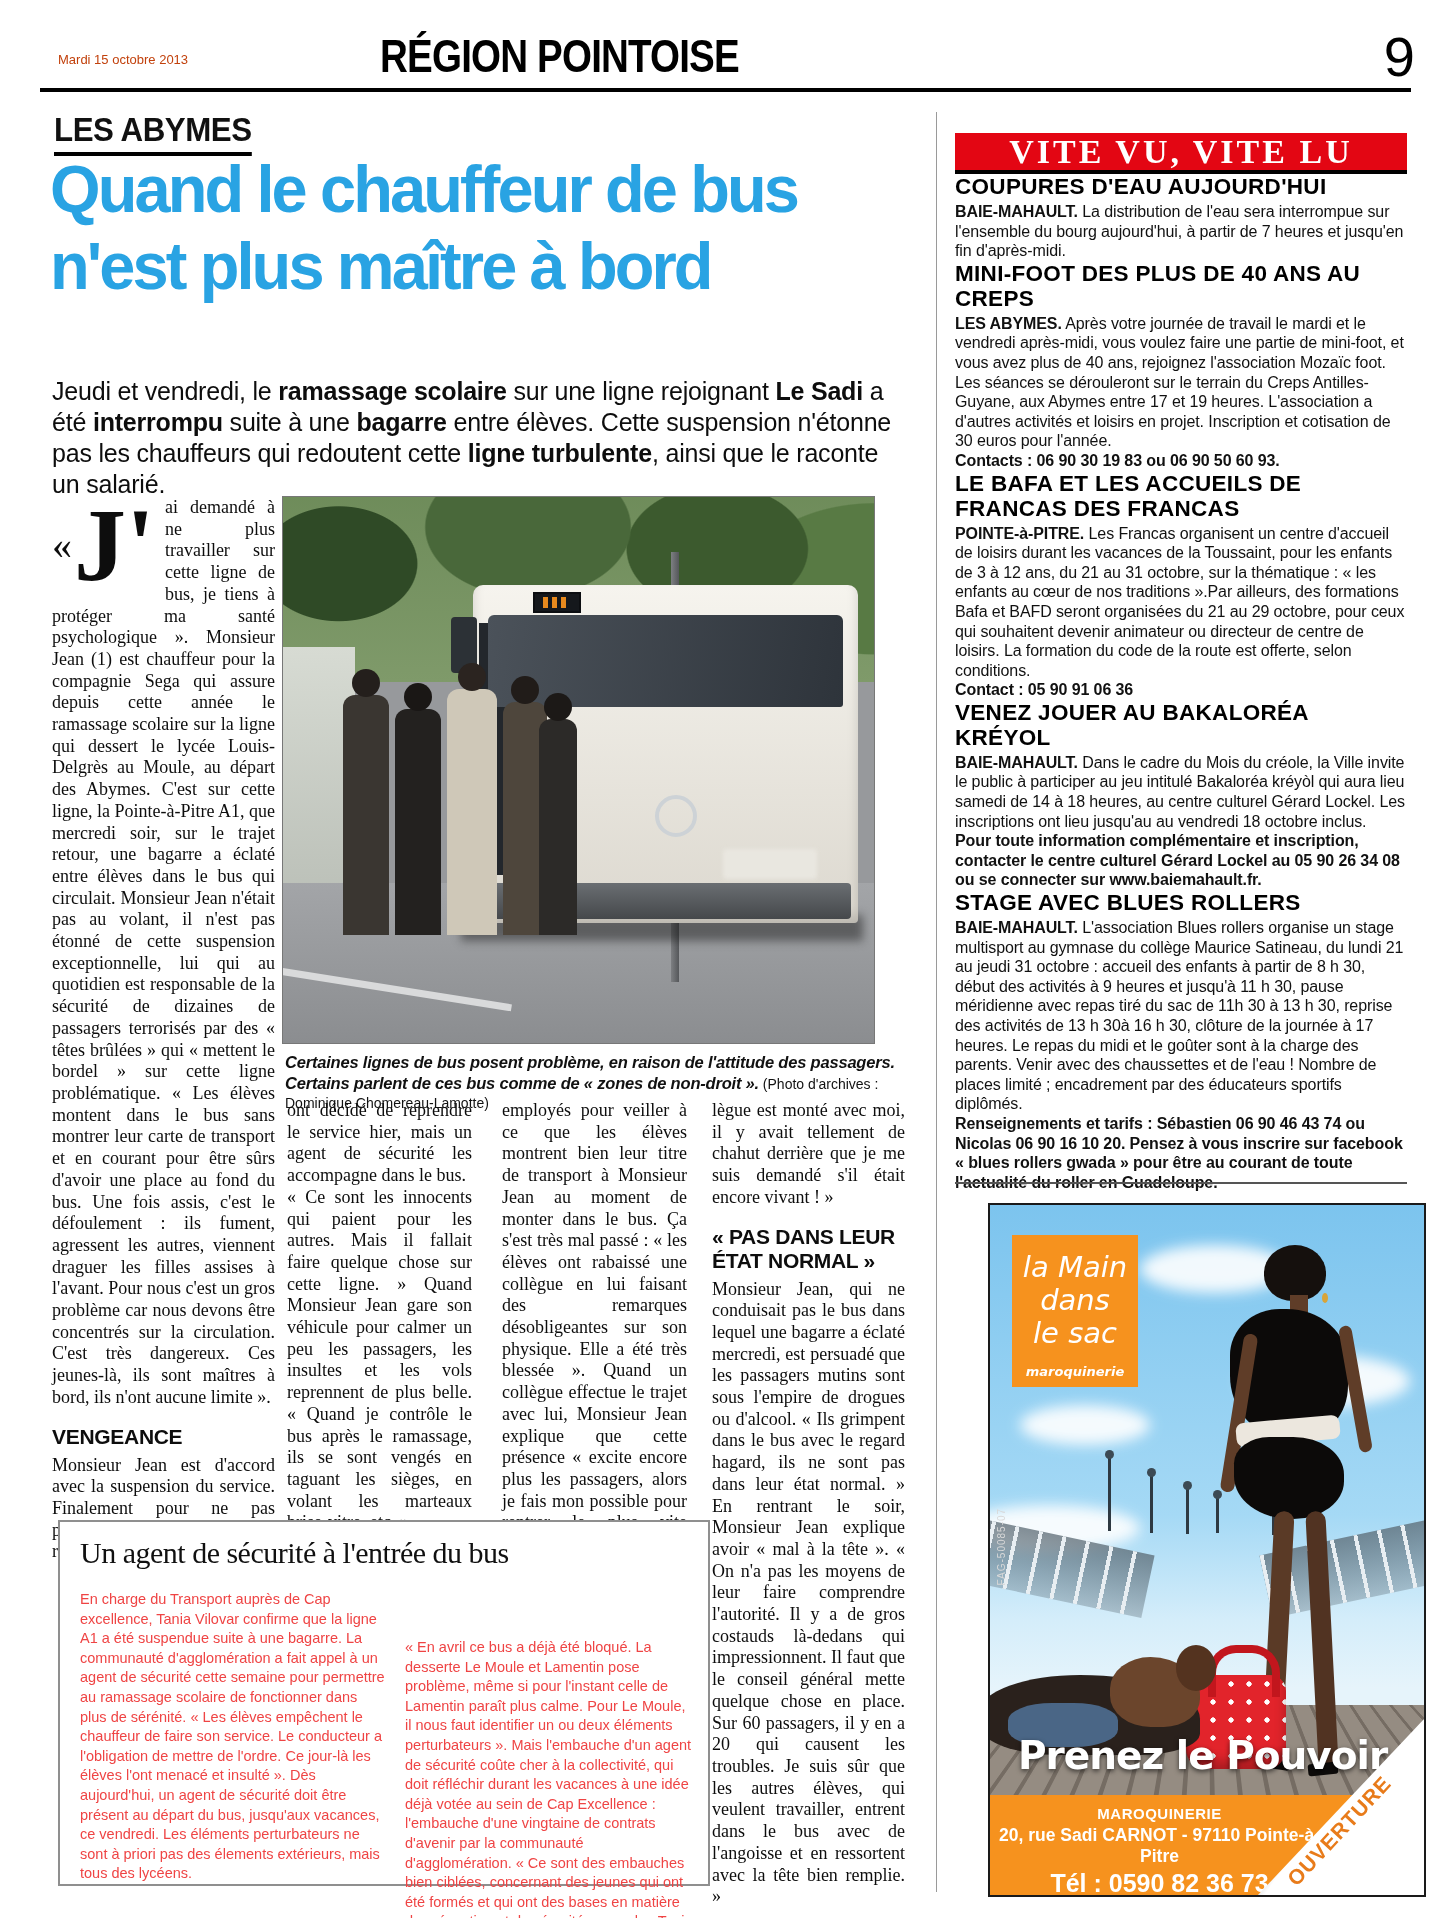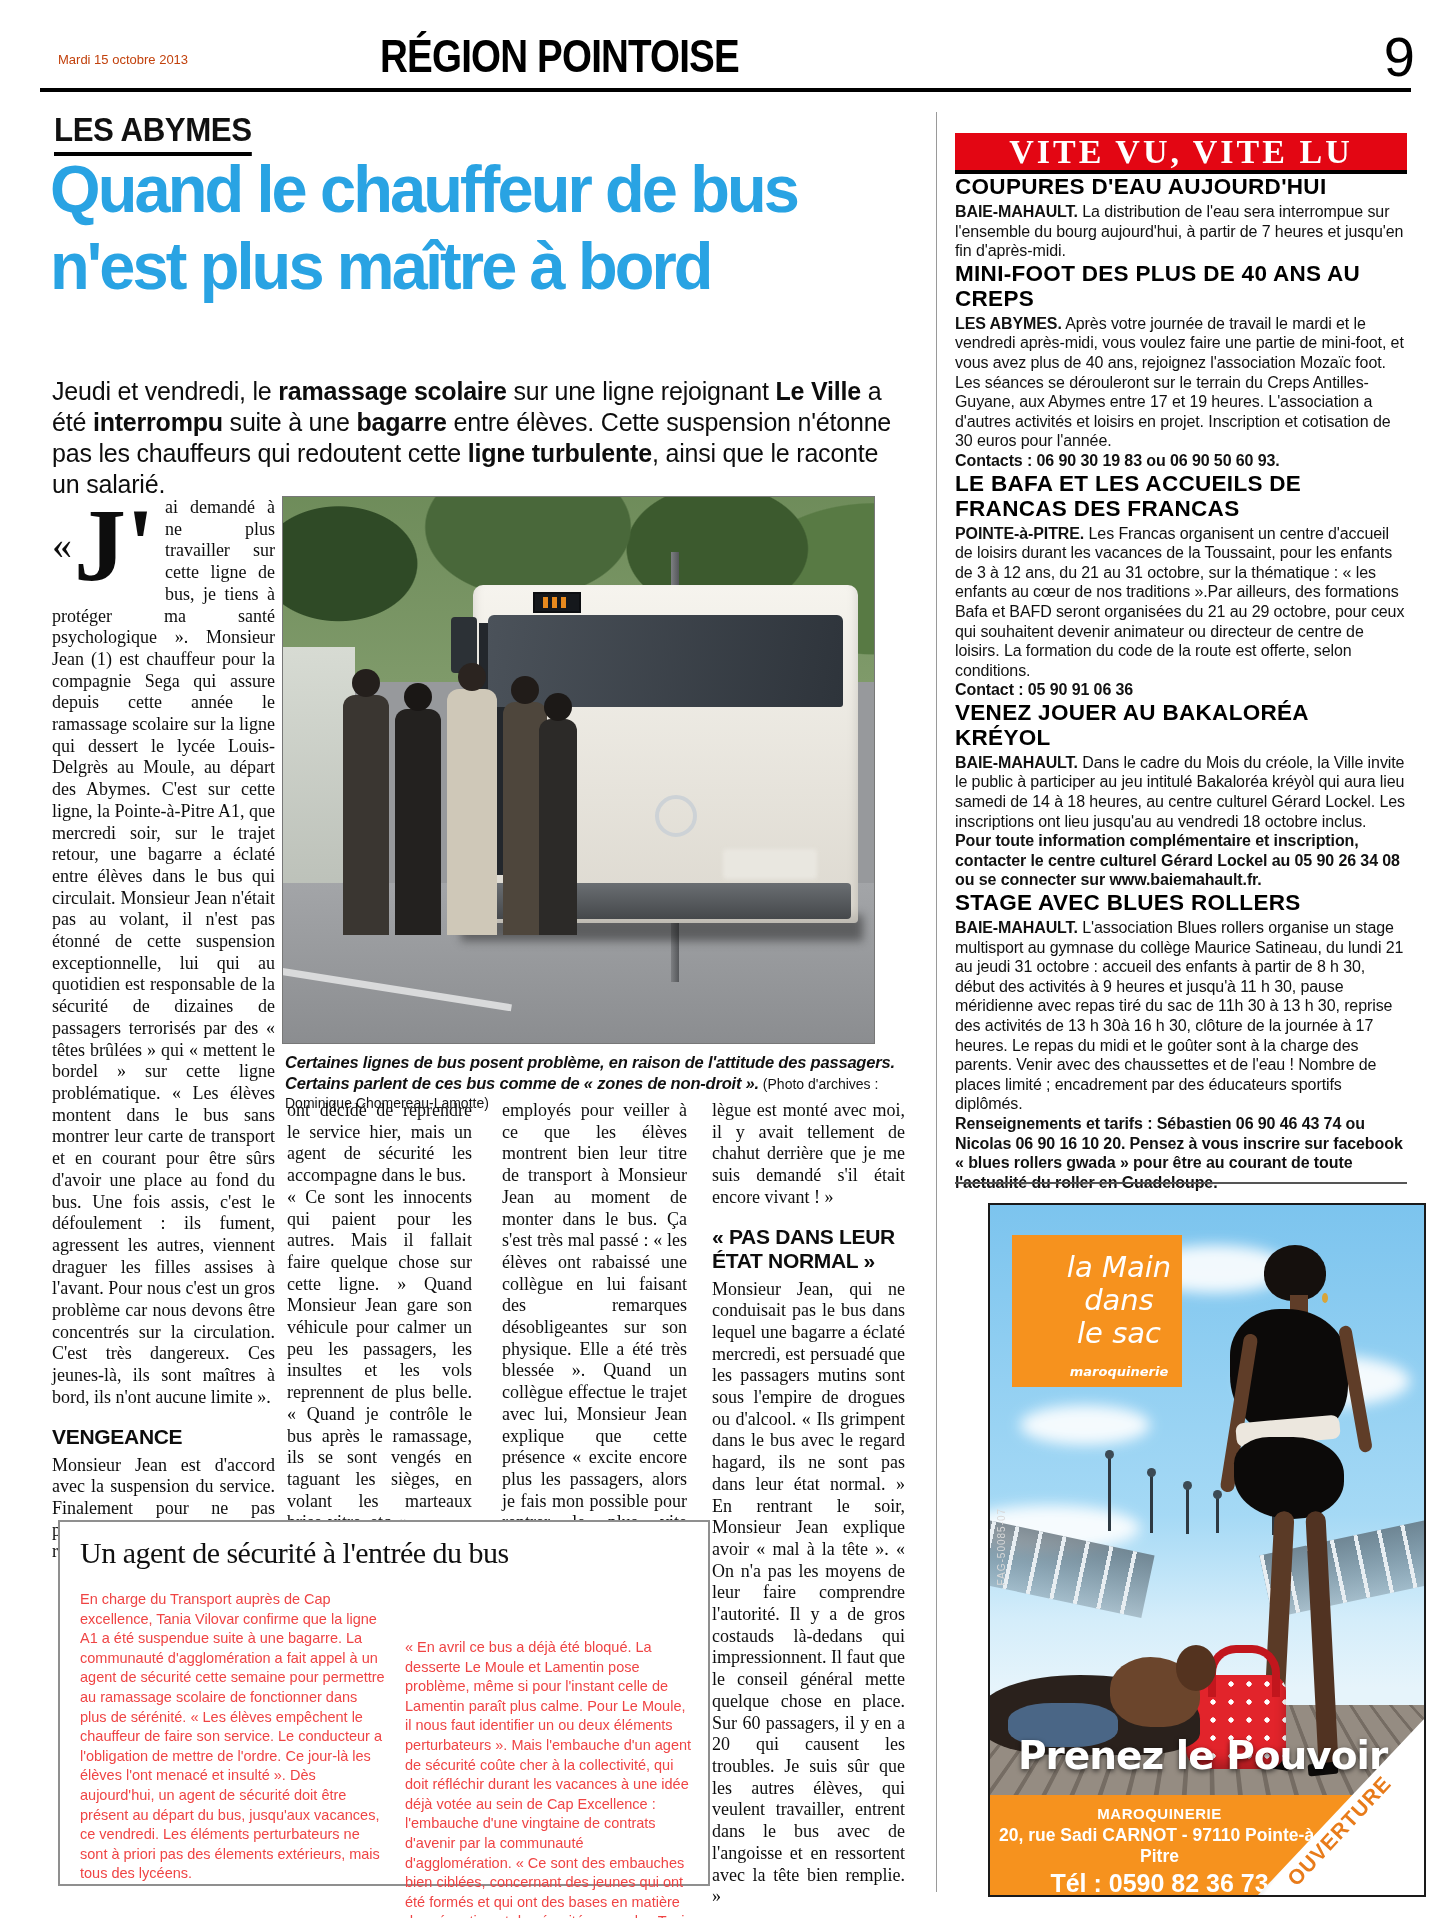--- a/index.html
+++ b/index.html
@@ -73,21 +73,21 @@
       background:linear-gradient(#7cc4ee 0%,#a5d9f5 45%,#d4edfa 60%,#e6f4fb 70%);}
   .cloud{position:absolute;background:#fff;border-radius:50%;filter:blur(7px);opacity:.9;}
   .deck{position:absolute;left:-35%;width:170%;top:50%;height:37%;
         background:repeating-linear-gradient(90deg,#958c82 0 24px,#756c63 24px 29px),linear-gradient(#a79e94,#6f675f);
         transform:perspective(460px) rotateX(55deg);transform-origin:50% 100%;}
   .rail{position:absolute;height:64px;width:190px;
         background:repeating-linear-gradient(90deg,#e8eef2 0 4px,rgba(255,255,255,0) 4px 24px),linear-gradient(rgba(90,105,115,.75),rgba(90,105,115,.35));}
   .lamp{position:absolute;width:3px;background:#2e3942;}
   .lamp::after{content:"";position:absolute;top:-7px;left:-3px;width:9px;height:9px;border-radius:50%;background:#3c4a54;}
   .logo-box{position:absolute;left:22px;top:30px;width:126px;height:152px;background:#f6921e;color:#fff;
-            font-family:"DejaVu Sans",sans-serif;font-style:italic;text-align:center;padding-left:44px;}
+            font-family:"DejaVu Sans",sans-serif;font-style:italic;text-align:center;}
   .logo-line{font-size:29px;line-height:33px;}
   .logo-sub{font-size:13px;font-weight:bold;margin-top:14px;font-style:italic;}
   .w-part{position:absolute;}
   .slogan{position:absolute;left:28px;top:528px;width:360px;font-family:"DejaVu Sans",sans-serif;font-weight:bold;
           font-size:39px;color:#fff;letter-spacing:-1px;text-shadow:0 2px 5px rgba(0,0,0,.65);white-space:nowrap;}
   .band{position:absolute;left:0;right:0;bottom:0;height:100px;background:#f6921e;color:#fff;
         font-family:"Liberation Sans",sans-serif;text-align:center;padding-top:10px;box-sizing:border-box;padding-right:95px;}
   .band-1{font-weight:bold;font-size:15px;letter-spacing:.5px;}
   .band-2{font-weight:bold;font-size:17.5px;margin-top:3px;}
   .band-3{font-weight:bold;font-size:25px;margin-top:2px;}
@@ -137,21 +137,21 @@
   <div class="abs date">Mardi 15 octobre 2013</div>
   <div class="abs masthead">RÉGION POINTOISE</div>
   <div class="abs pagenum">9</div>
   <div class="abs header-rule"></div>
 
   <div class="abs kicker">LES ABYMES</div>
   <div class="abs headline">
     <div>Quand le chauffeur de bus</div>
     <div>n'est plus maître à bord</div>
   </div>
-  <div class="abs lede"><span>Jeudi et vendredi, le </span><b>ramassage scolaire</b><span> sur une ligne rejoignant </span><b>Le Ville</b><span> a été </span><b>interrompu</b><span> suite à une </span><b>bagarre</b><span> entre élèves. Cette suspension n'étonne pas les chauffeurs qui redoutent cette </span><b>ligne turbulente</b><span>, ainsi que le raconte un salarié.</span></div>
+  <div class="abs lede"><span>Jeudi et vendredi, le </span><b>ramassage scolaire</b><span> sur une ligne rejoignant </span><b>Le Sadi</b><span> a été </span><b>interrompu</b><span> suite à une </span><b>bagarre</b><span> entre élèves. Cette suspension n'étonne pas les chauffeurs qui redoutent cette </span><b>ligne turbulente</b><span>, ainsi que le raconte un salarié.</span></div>
 
   <div class="abs bodycol col1">
     <p><span class="dropcap">
           <span class="g">«</span>
           <span class="L">J'</span>
         </span><span>ai demandé à ne plus travailler sur cette ligne de bus, je tiens à protéger ma santé psychologique ». Monsieur Jean (1) est chauffeur pour la compagnie Sega qui assure depuis cette année le ramassage scolaire sur la ligne qui dessert le lycée Louis-Delgrès au Moule, au départ des Abymes. C'est sur cette ligne, la Pointe-à-Pitre A1, que mercredi soir, sur le trajet retour, une bagarre a éclaté entre élèves dans le bus qui circulait. Monsieur Jean n'était pas au volant, il n'est pas étonné de cette suspension exceptionnelle, lui qui au quotidien est responsable de la sécurité de dizaines de passagers terrorisés par des « têtes brûlées » qui « mettent le bordel » sur cette ligne problématique. « Les élèves montent dans le bus sans montrer leur carte de transport et en courant pour être sûrs d'avoir une place au fond du bus. Une fois assis, c'est le défoulement : ils fument, agressent les autres, viennent draguer les filles assises à l'avant. Pour nous c'est un gros problème car nous devons être concentrés sur la circulation. C'est très dangereux. Ces jeunes-là, ils sont maîtres à bord, ils n'ont aucune limite ».</span></p>
     <div class="subhead">VENGEANCE</div>
     <p>Monsieur Jean est d'accord avec la suspension du service. Finalement pour ne pas pénaliser les parents, les responsables</p>
   </div>
 

